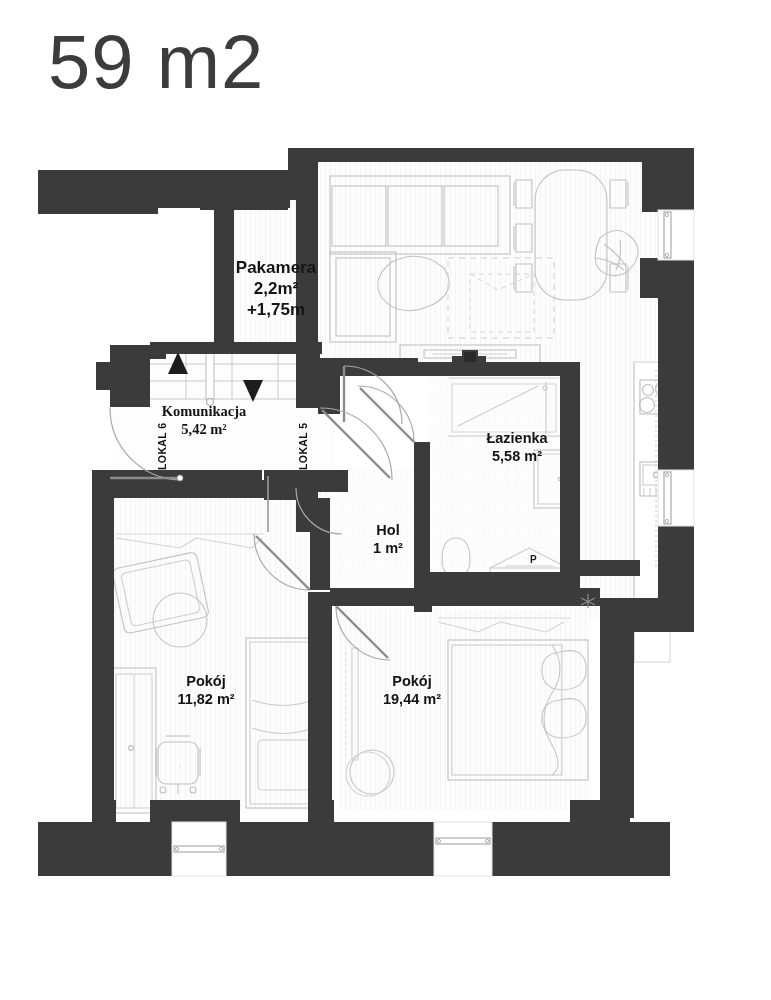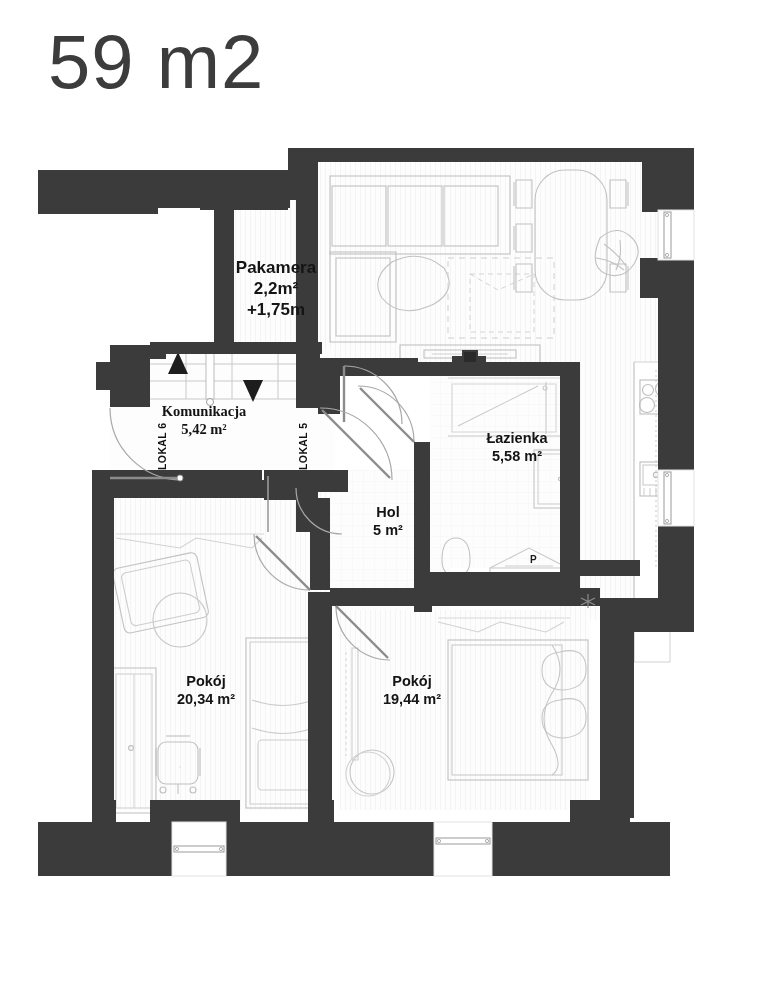--- a/index.html
+++ b/index.html
@@ -427,28 +427,28 @@
     <div class="lbl" style="left:204px; top:263px;font-family:Liberation Serif, serif;">
       <span class="nm">Komunikacja</span>
       <span class="ar">5,42 m²</span>
     </div>
 
     <div class="lbl" style="left:485px; top:290px;margin-left:32px;">
       <span class="nm">Łazienka</span>
       <span class="ar">5,58 m²</span>
     </div>
 
-    <div class="lbl" style="left:388px; top:364px;">
+    <div class="lbl" style="left:388px; top:382px;">
       <span class="nm">Hol</span>
-      <span class="ar">5 m²</span>
+      <span class="ar">1 m²</span>
     </div>
 
     <div class="lbl" style="left:206px; top:533px;">
       <span class="nm">Pokój</span>
-      <span class="ar">20,34 m²</span>
+      <span class="ar">11,82 m²</span>
     </div>
 
     <div class="lbl" style="left:412px; top:533px;">
       <span class="nm">Pokój</span>
       <span class="ar">19,44 m²</span>
     </div>
 
     <div class="lokal" style="left:156px; top:330px; transform: rotate(-90deg);">LOKAL 6</div>
     <div class="lokal" style="left:297px; top:330px; transform: rotate(-90deg);">LOKAL 5</div>
 

